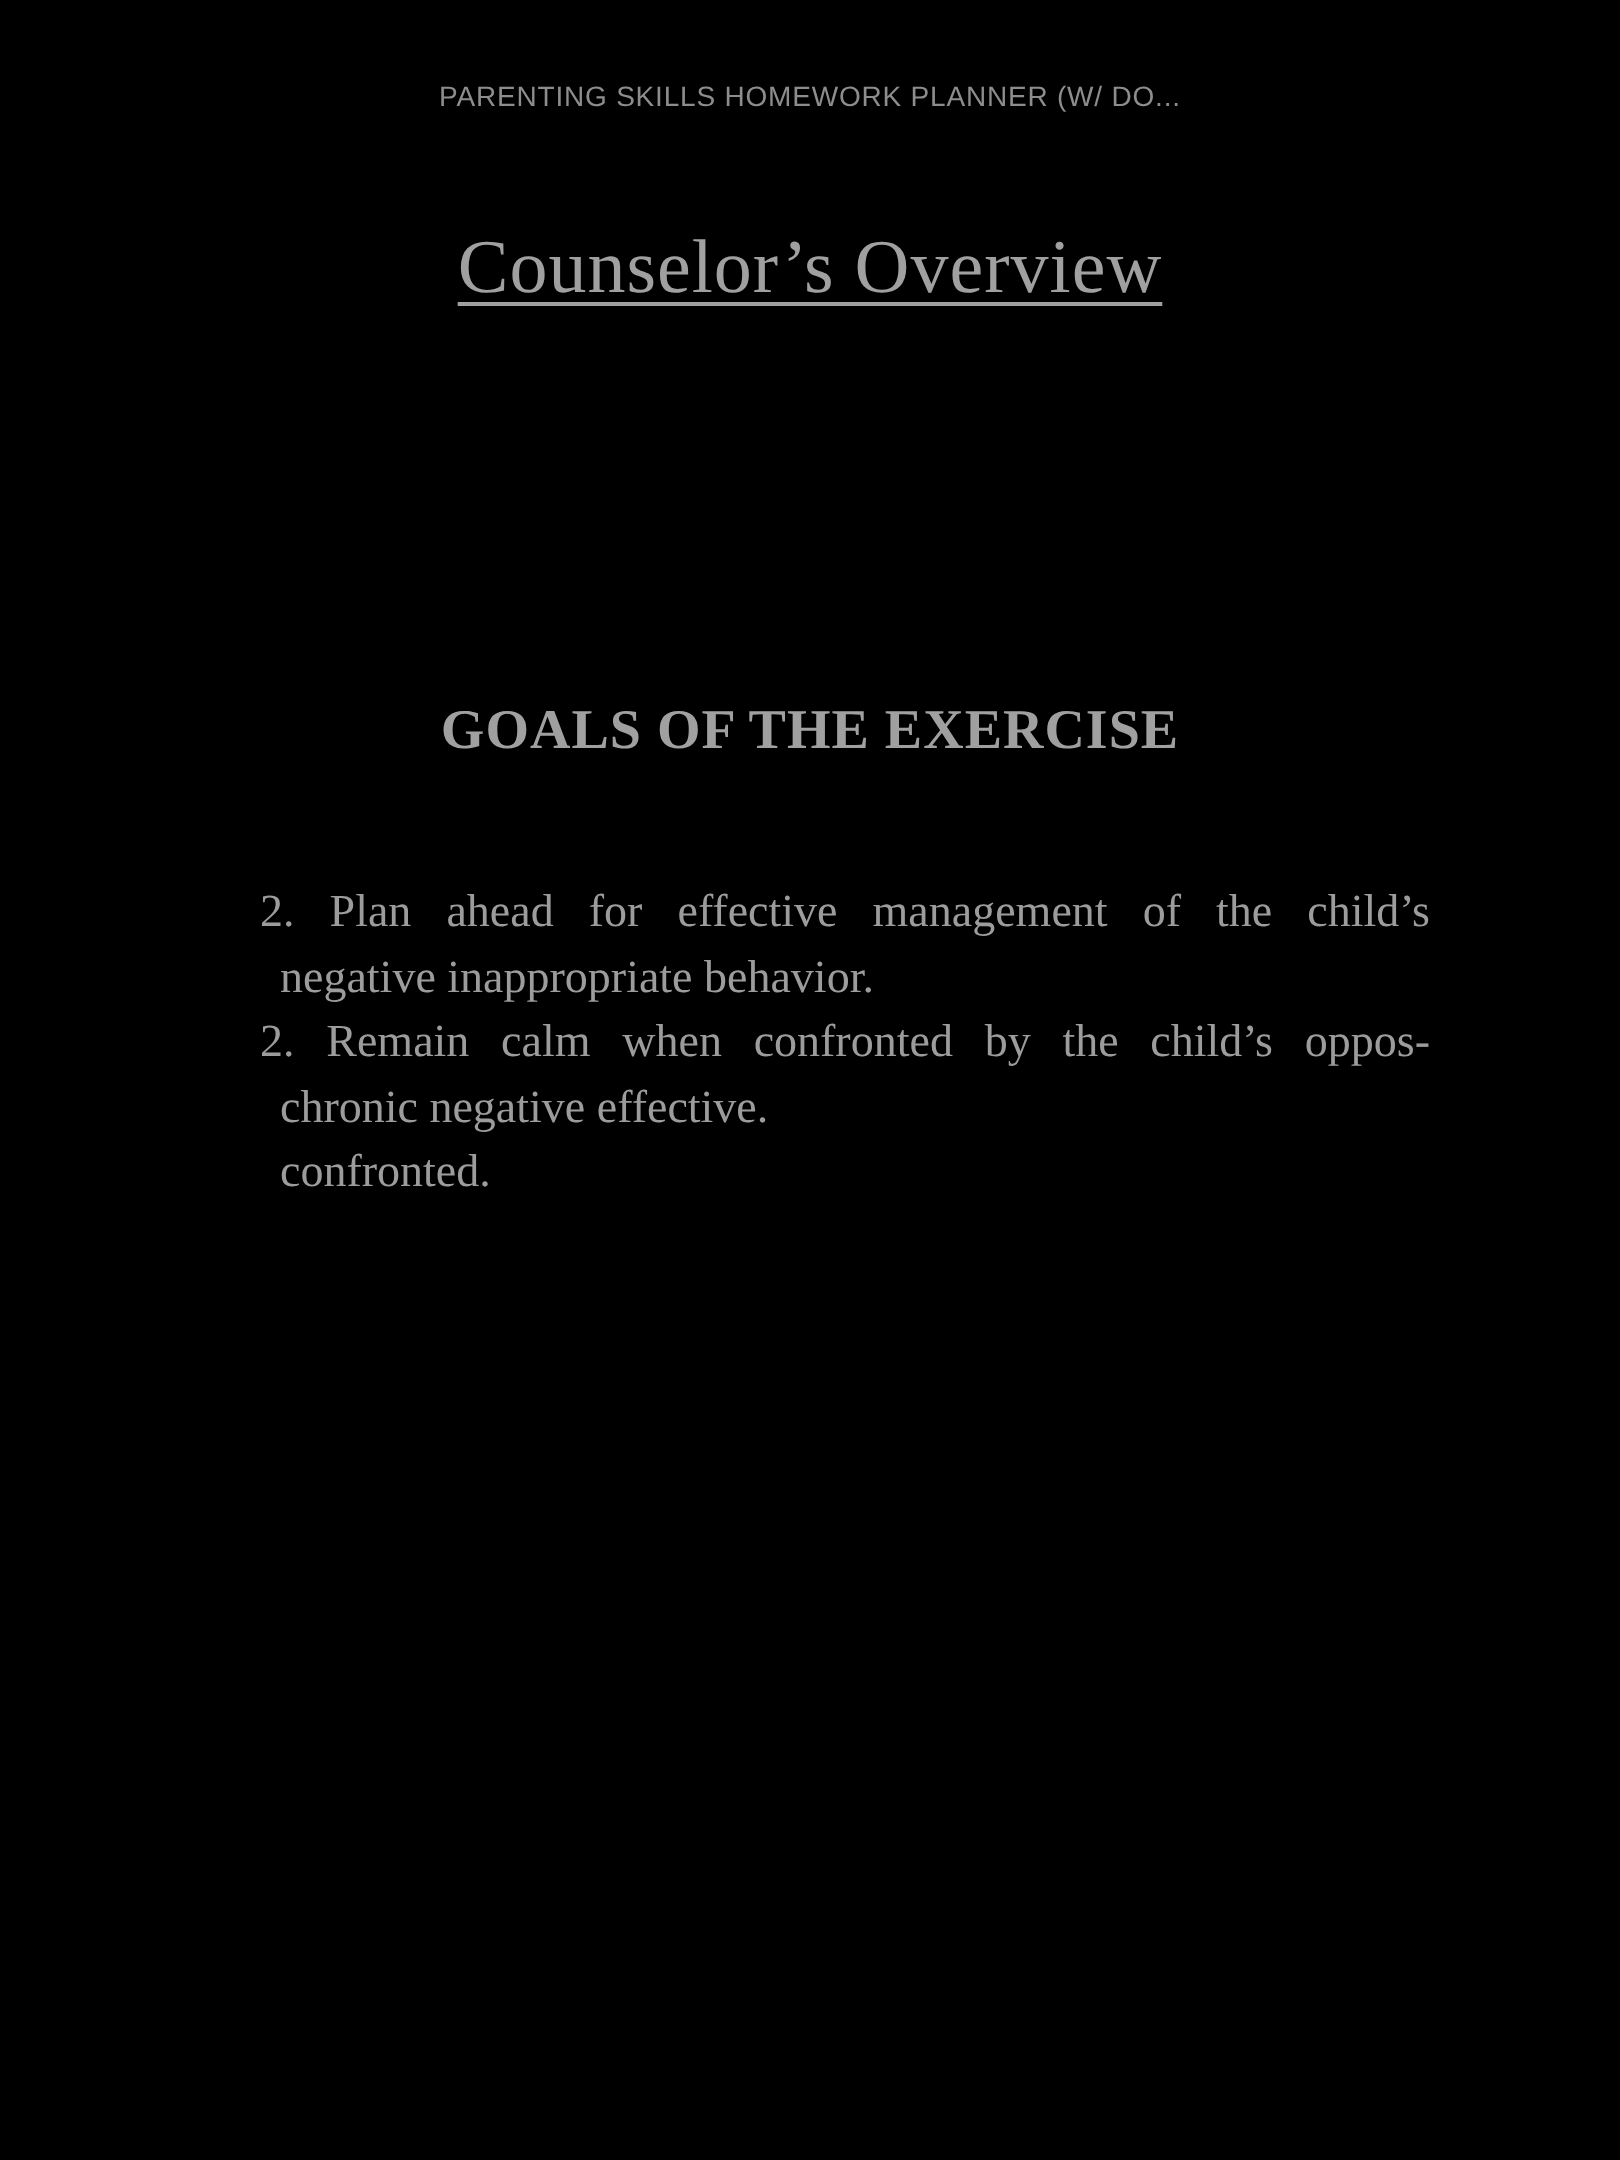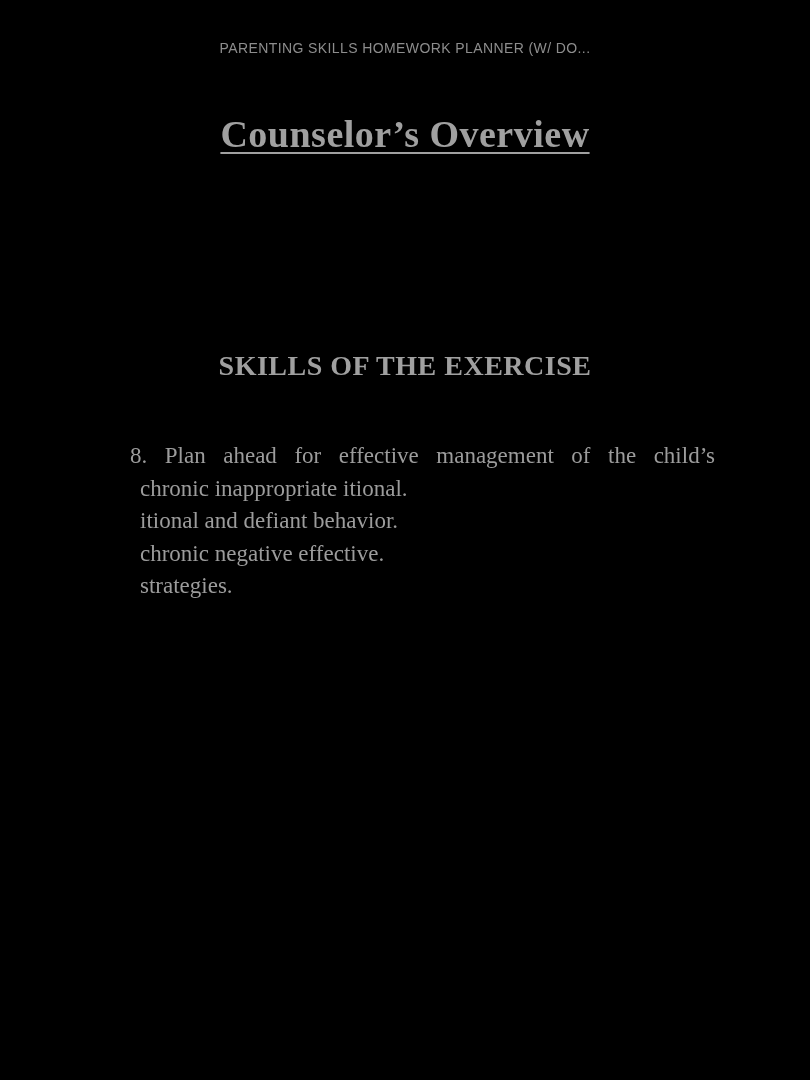--- a/index.html
+++ b/index.html
@@ -31,21 +31,21 @@
     color: var(--chrome, #8d8d8d);
     white-space: nowrap;
   }
   .page-title {
     position: absolute;
     top: 112px;
     left: 0;
     width: 810px;
     text-align: center;
     font-size: 38px;
-    font-weight: bold;
+    font-weight: normal;
     letter-spacing: 0.5px;
     color: var(--heading, #a0a0a0);
     text-decoration: underline;
     text-decoration-thickness: 2px;
     text-underline-offset: 5px;
   }
   .section-heading {
     position: absolute;
     top: 240px;
     left: 130px;
@@ -88,22 +88,22 @@
 </style>
 </head>
 <body>
 
 <div class="screen">
   <div class="chrome-header">PARENTING SKILLS HOMEWORK PLANNER (W/ DO...</div>
 
   <div class="page-title">Counselor’s Overview</div>
 
 
-  <div class="subsection-heading">SKILLS OF THE EXERCISE</div>
+  <div class="subsection-heading">GOALS OF THE EXERCISE</div>
 
   <div class="goals" id="goals">
-      <div class="goal-line goal-first">8. Plan ahead for effective management of the child’s</div>
-      <div class="goal-line goal-rest">chronic inappropriate itional.</div>
-      <div class="goal-line goal-rest">itional and defiant behavior.</div>
+      <div class="goal-line goal-first">2. Plan ahead for effective management of the child’s</div>
+      <div class="goal-line goal-rest">negative inappropriate behavior.</div>
+      <div class="goal-line goal-first">2. Remain calm when confronted by the child’s oppos-</div>
       <div class="goal-line goal-rest">chronic negative effective.</div>
-      <div class="goal-line goal-rest">strategies.</div>
+      <div class="goal-line goal-rest">confronted.</div>
     </div>
 </div>
 
 </body></html>

